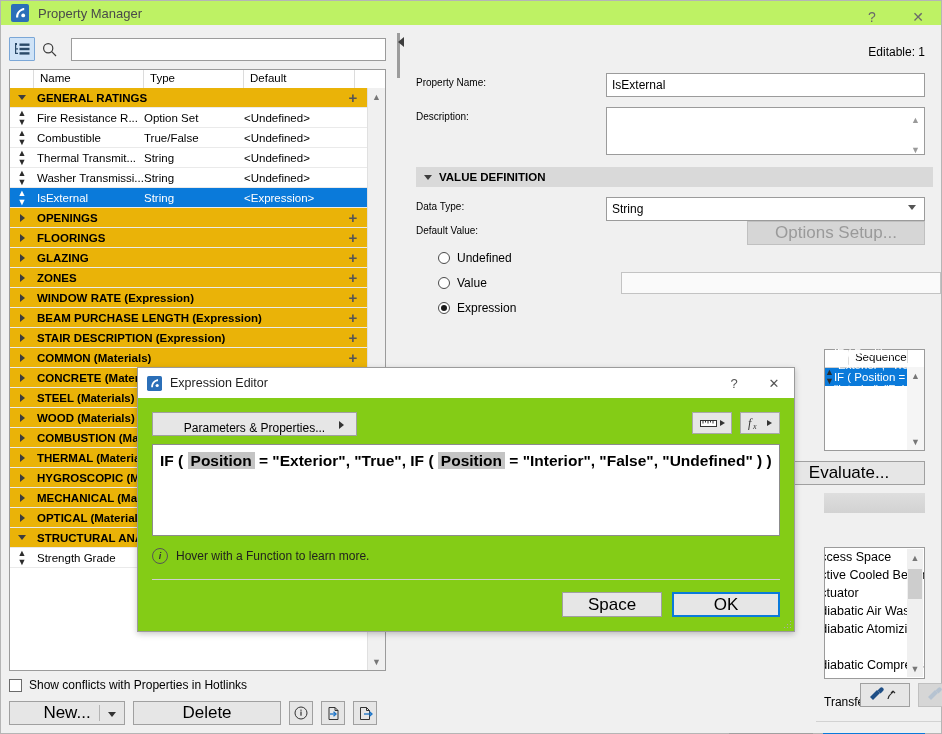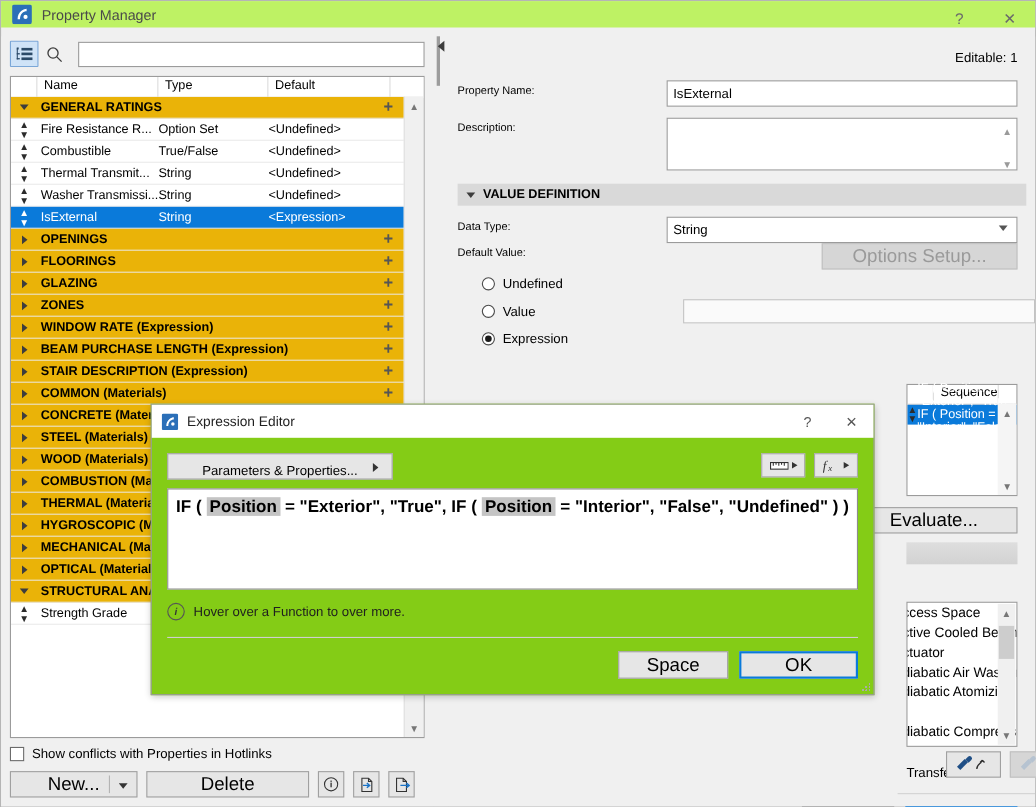--- a/index.html
+++ b/index.html
@@ -640,21 +640,21 @@
           </svg>
           <span class="car"></span>
         </div>
       </div>
     </div>
 
     <div class="m-editor" id="expr-editor"><span>IF ( </span><span class="tok">Position</span><span> = "Exterior", "True", IF ( </span><span class="tok">Position</span><span> = "Interior", "False", "Undefined" ) )</span></div>
 
     <div class="m-hint">
       <span class="ic">i</span>
-      <span>Hover over a Function to over more.</span>
+      <span>Hover with a Function to learn more.</span>
     </div>
 
     <div class="m-hr"></div>
 
     <div class="m-foot">
       <div class="btn m-cancel">
         <span>Space</span>
       </div>
       <div class="btn m-ok">
         <span>OK</span>

